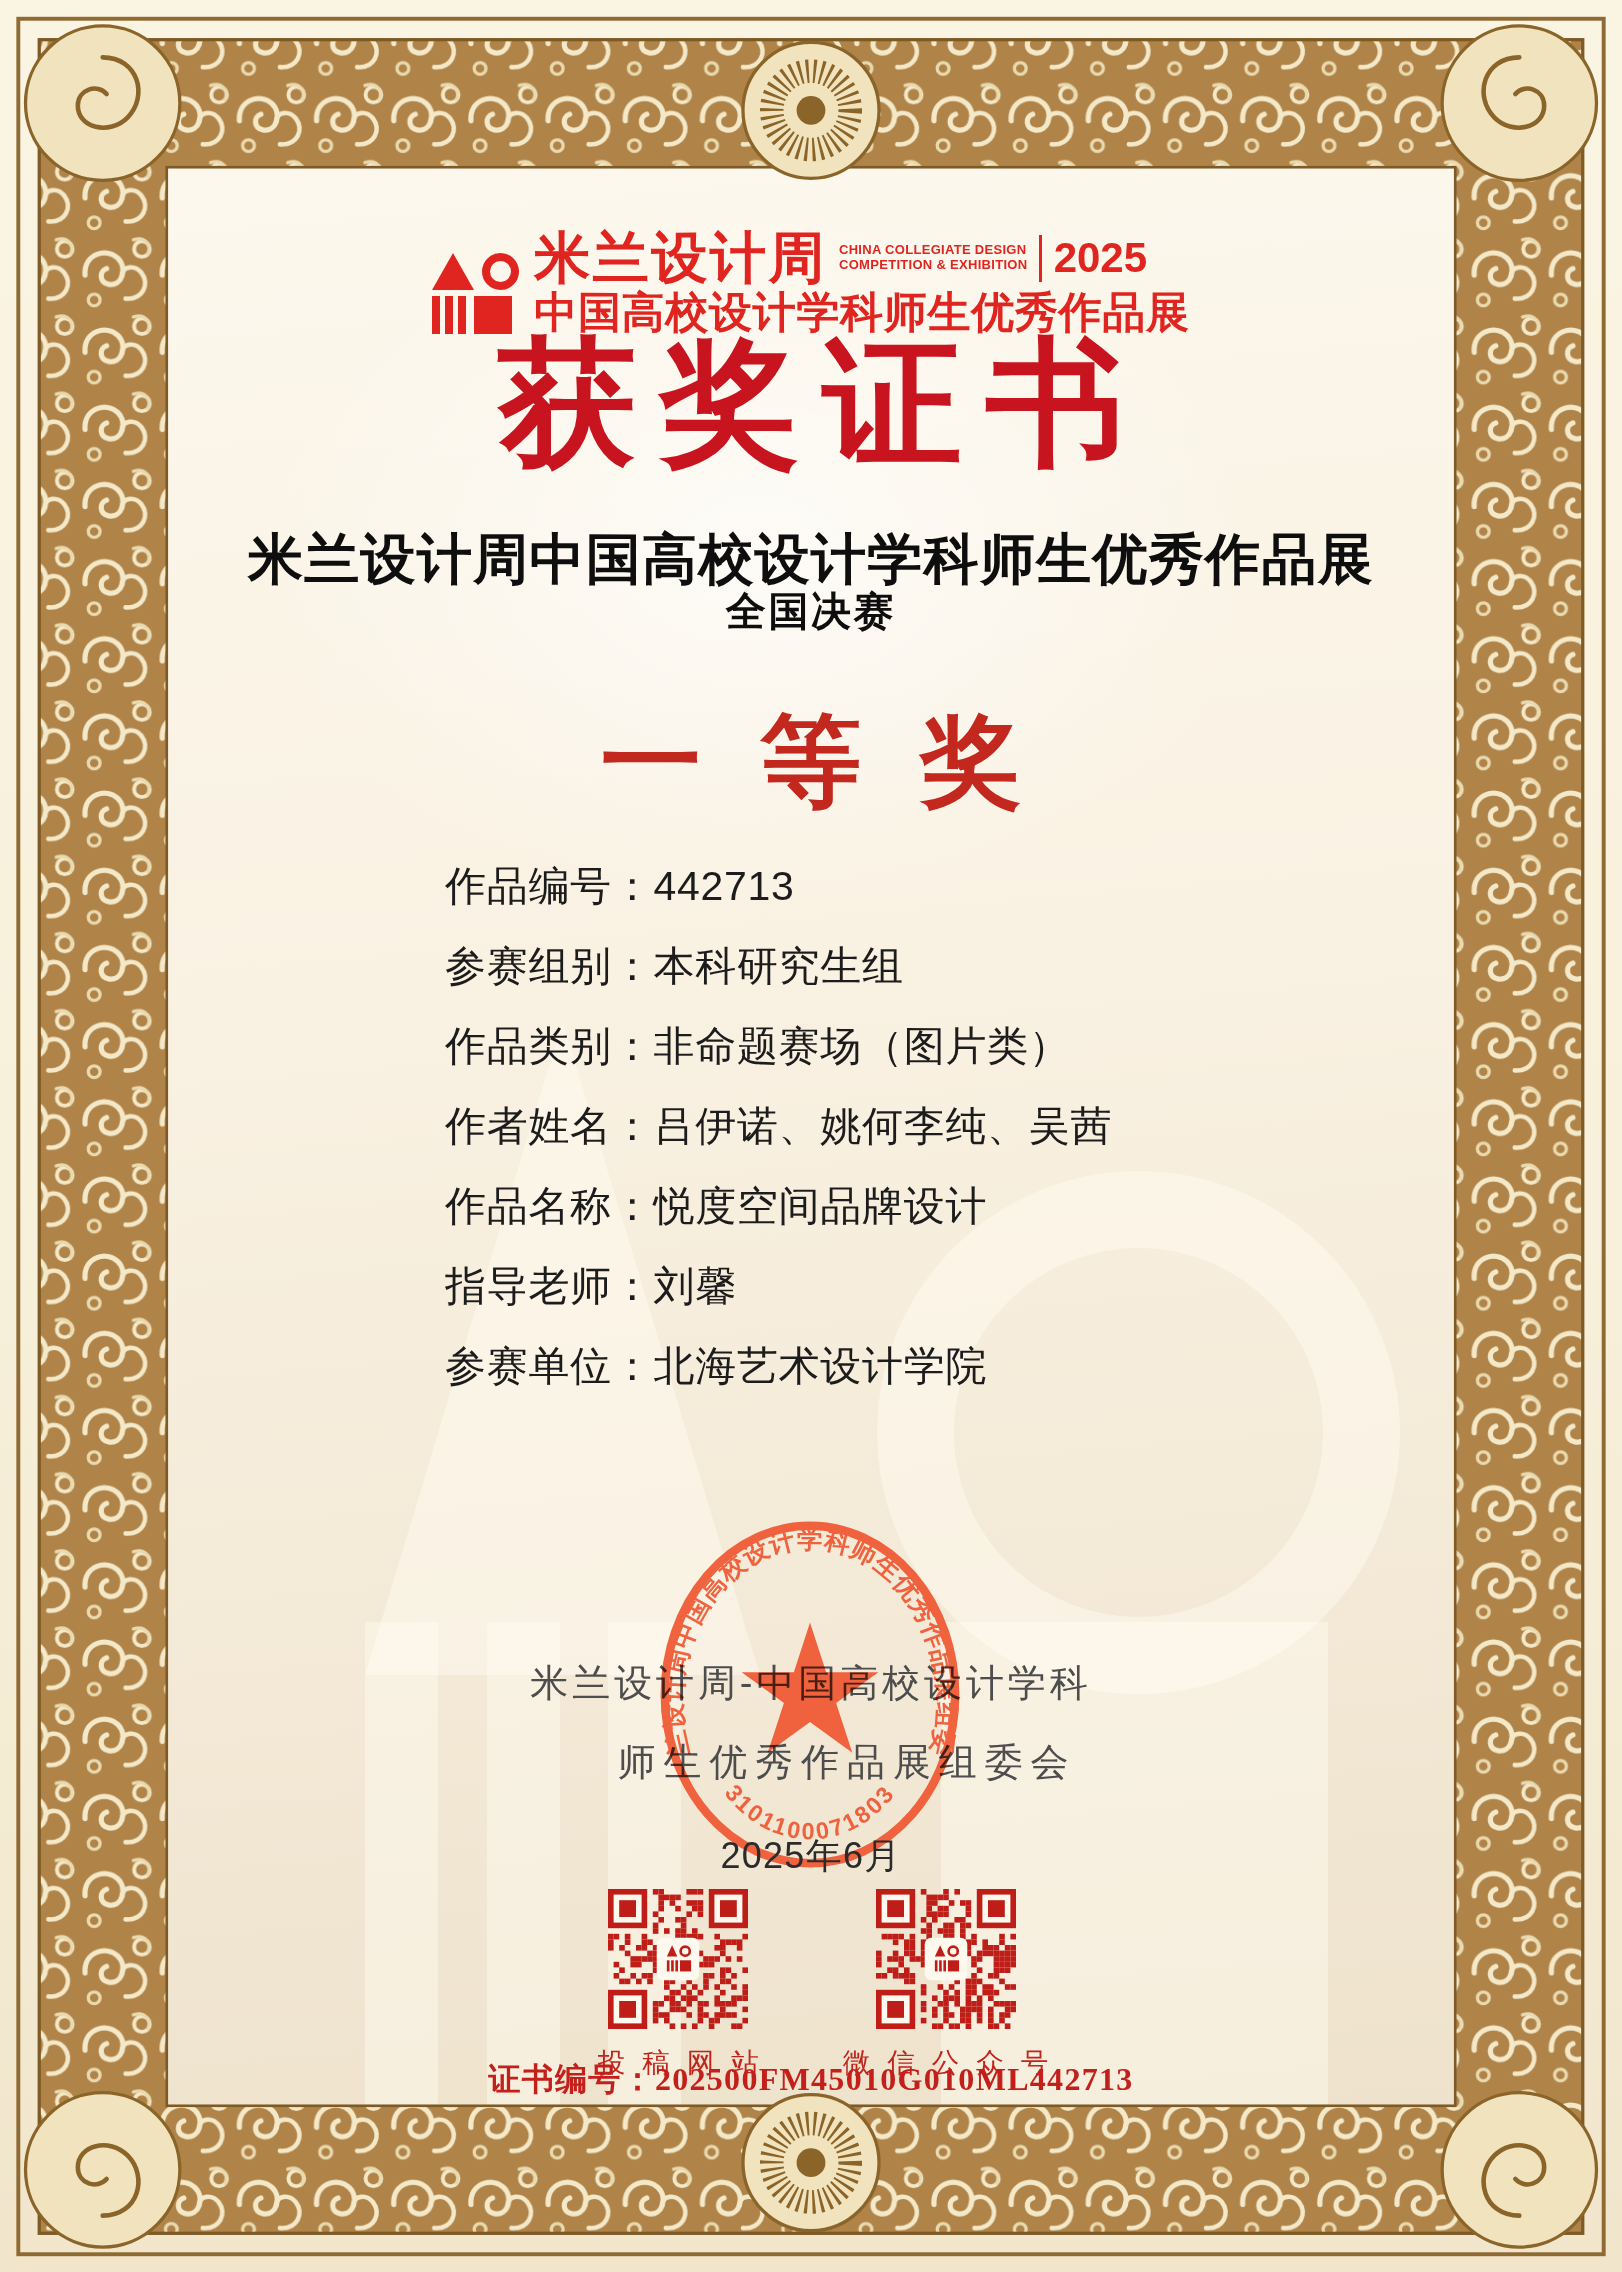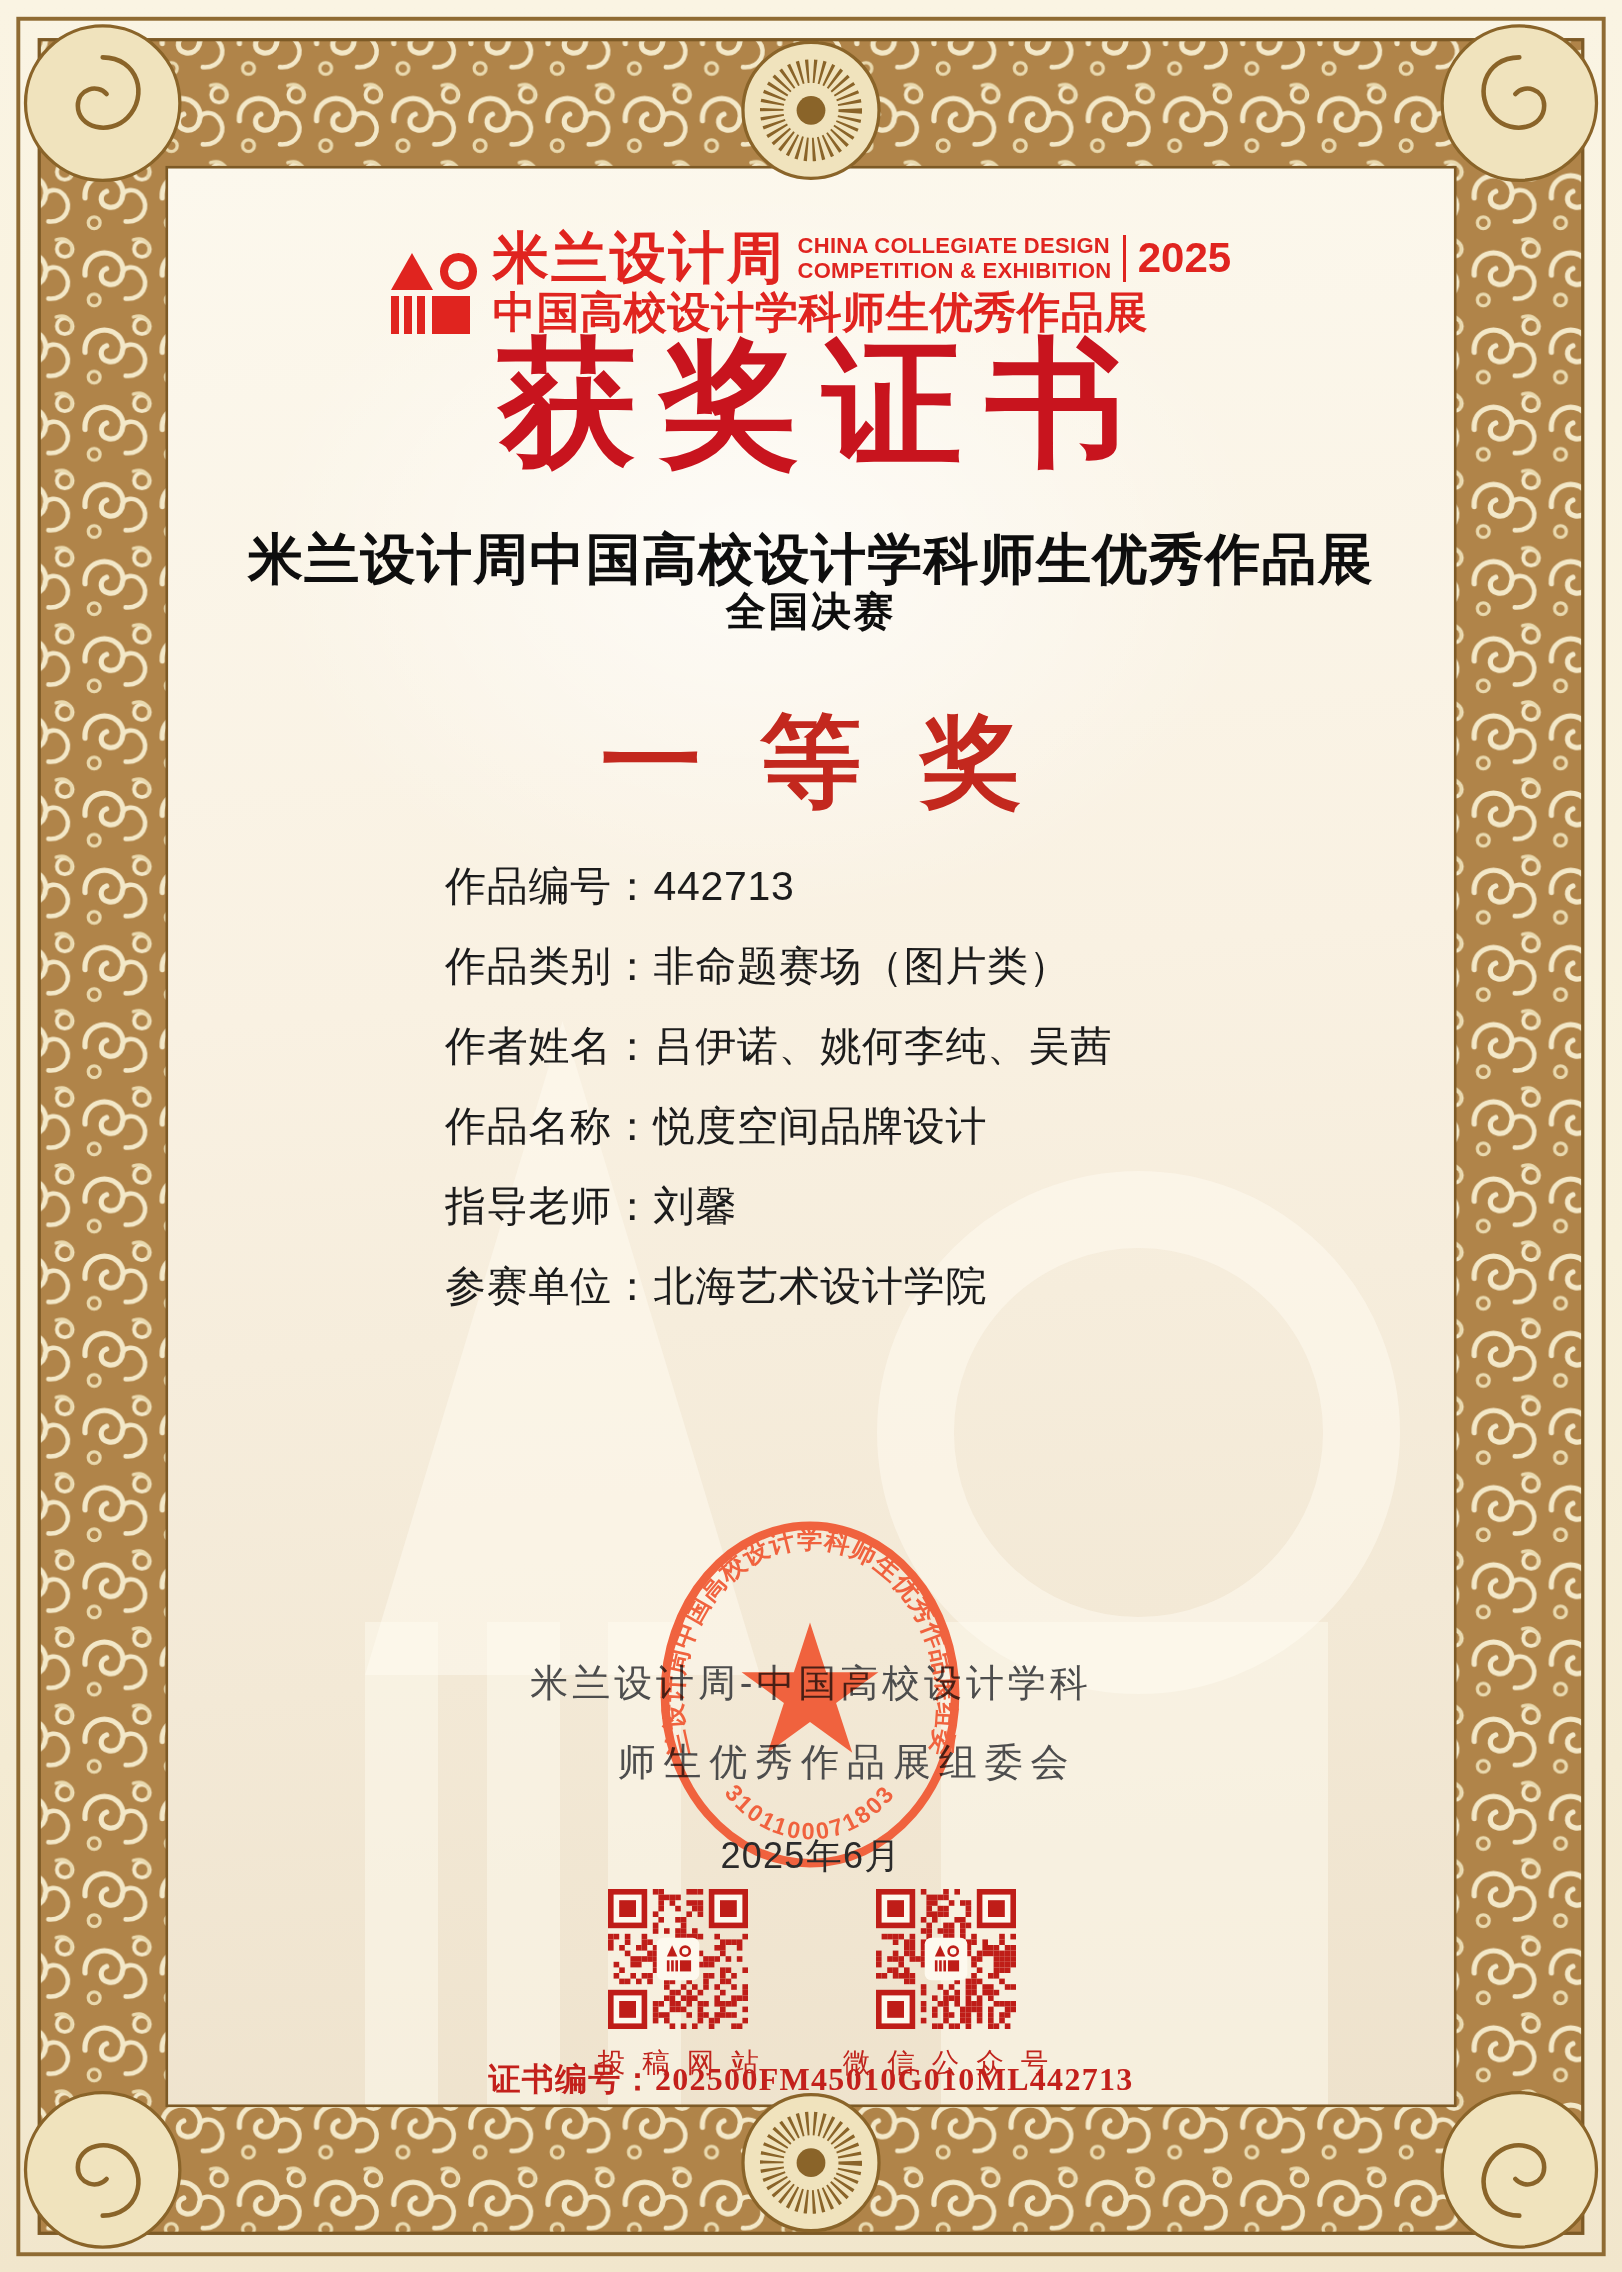--- a/index.html
+++ b/index.html
@@ -31,21 +31,21 @@
   .logo-mark{display:flex;flex-direction:column;gap:5.9px;}
   .lm-row{display:flex;align-items:flex-end;gap:7.2px;}
   .lm-tri{width:0;height:0;border-left:21px solid transparent;border-right:21px solid transparent;border-bottom:37px solid #e0241f;}
   .lm-circle{width:37px;height:37px;border:8.5px solid #e0241f;border-radius:50%;box-sizing:border-box;}
   .lm-bars{display:flex;gap:5.2px;}
   .lm-bar{width:7.9px;height:38px;background:#e0241f;}
   .lm-square{width:38px;height:38px;background:#e0241f;}
   .logo-right{display:flex;flex-direction:column;gap:5.2px;align-items:flex-start;}
   .logo-row1{display:flex;align-items:center;gap:11.8px;}
   .logo-cn{font-size:56px;font-weight:bold;color:#e0241f;letter-spacing:2.6px;line-height:1;}
-  .logo-en{font-size:22px;font-weight:bold;color:#e0241f;line-height:1.15;text-align:left;letter-spacing:0.3px;}
+  .logo-en{font-size:13px;font-weight:bold;color:#e0241f;line-height:1.15;text-align:left;letter-spacing:0.3px;}
   .logo-div{width:2.6px;height:47px;background:#e0241f;}
   .logo-year{font-size:42px;font-weight:bold;color:#e0241f;line-height:1;}
   .logo-row2{font-size:43px;font-weight:bold;color:#e0241f;letter-spacing:0.7px;line-height:1;}
   
   .cert-title{top:332px;font-family:"Liberation Serif","DejaVu Serif",serif;font-weight:bold;
         font-size:139px;line-height:1.05;color:#c8141e;letter-spacing:23.6px;margin-left:0;text-indent:23.6px;}
   .sub1{top:523px;font-size:55px;font-weight:bold;color:#0e0e0e;letter-spacing:1.3px;}
   .sub2{top:584px;font-size:40px;font-weight:bold;color:#0e0e0e;letter-spacing:2.6px;}
   .award{top:695px;font-family:"Liberation Serif","DejaVu Serif",serif;font-weight:bold;
         font-size:101px;color:#c3281e;letter-spacing:59px;text-indent:59px;}
@@ -162,20 +162,21 @@
 
     <div class="centered cert-title">获奖证书</div>
 
     <div class="centered sub1">米兰设计周中国高校设计学科师生优秀作品展</div>
     <div class="centered sub2">全国决赛</div>
 
     <div class="centered award">一等奖</div>
 
     <div class="fields">
       <div class="field-row"><span class="lab">作品编号：</span><span class="val">442713</span></div>
+      <div class="field-row"><span class="lab">参赛组别：</span><span class="val">本科研究生组</span></div>
       <div class="field-row"><span class="lab">作品类别：</span><span class="val">非命题赛场（图片类）</span></div>
       <div class="field-row"><span class="lab">作者姓名：</span><span class="val">吕伊诺、姚何李纯、吴茜</span></div>
       <div class="field-row"><span class="lab">作品名称：</span><span class="val">悦度空间品牌设计</span></div>
       <div class="field-row"><span class="lab">指导老师：</span><span class="val">刘馨</span></div>
       <div class="field-row"><span class="lab">参赛单位：</span><span class="val">北海艺术设计学院</span></div>
     </div>
 
     <div class="centered issuer1">米兰设计周-中国高校设计学科</div>
     <div class="centered issuer2">师生优秀作品展组委会</div>
 

